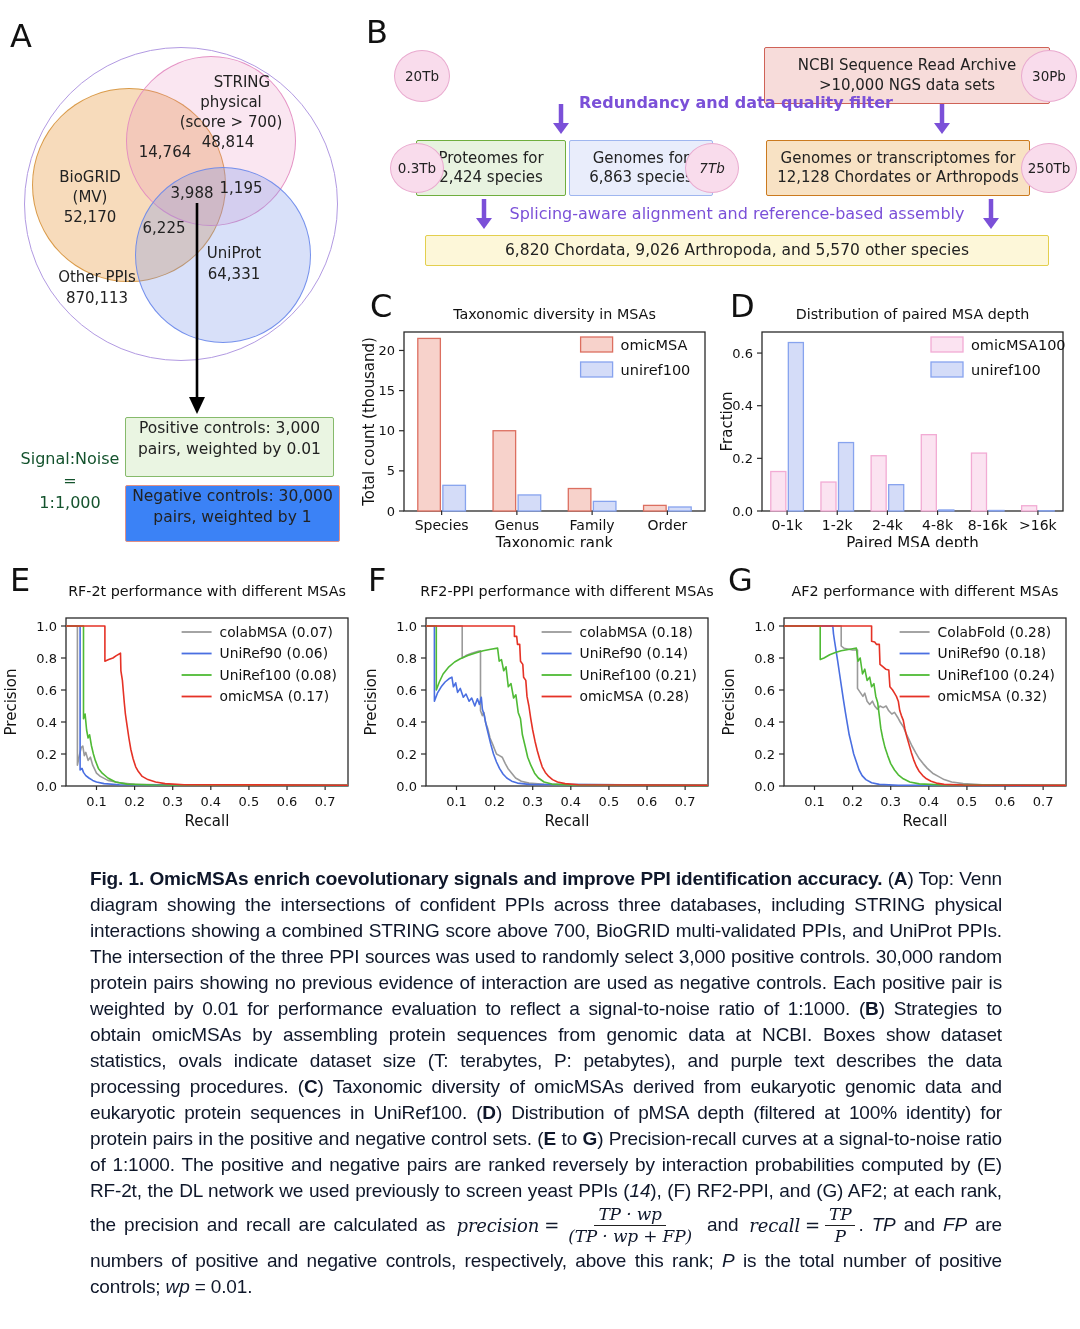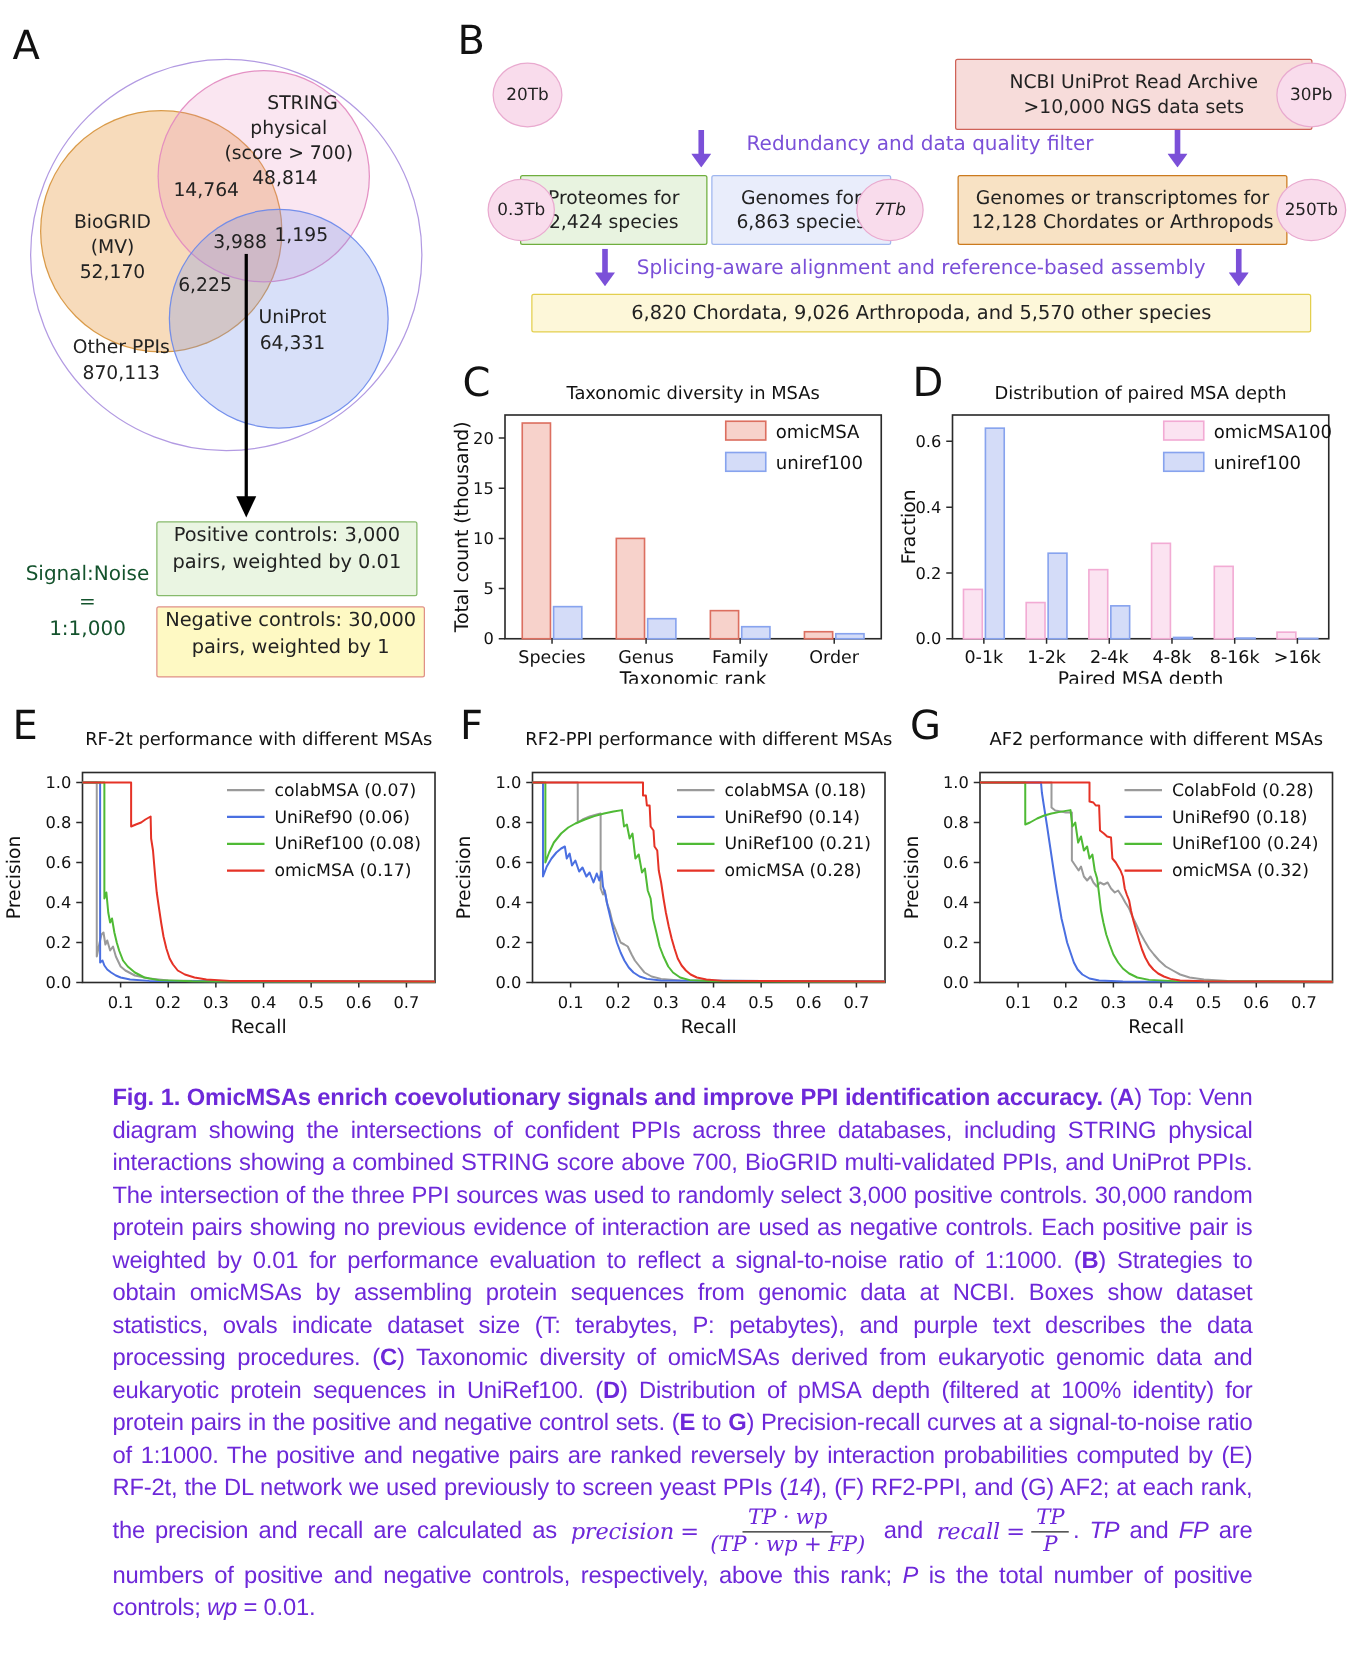--- a/index.html
+++ b/index.html
@@ -16,21 +16,21 @@
            transform:translateX(-50%);white-space:nowrap;}
   .flowbox{position:absolute;border:1.6px solid;border-radius:2px;display:flex;flex-direction:column;
            justify-content:center;align-items:center;font-size:15px;line-height:19.5px;
            text-align:center;color:#222;}
   .oval{position:absolute;border-radius:50%;background:#f9dcec;border:1.6px solid #e9aacf;
         display:flex;align-items:center;justify-content:center;font-size:13.5px;color:#222;z-index:3;}
   .ptext{position:absolute;color:#7b50d8;font-size:16px;white-space:nowrap;
          transform:translateX(-50%);line-height:30px;z-index:2;}
   .chart{position:absolute;}
   .caption{position:absolute;left:90px;top:866px;width:912px;font-family:"Liberation Sans",sans-serif;
-           font-size:19px;line-height:26px;text-align:justify;color:#6d28d9;letter-spacing:-0.15px;}
+           font-size:19px;line-height:26px;text-align:justify;color:#0f172a;letter-spacing:-0.15px;}
   .caption b{font-weight:bold;}
   .caption i{font-style:italic;}
   .math{font-family:"DejaVu Serif",serif;font-style:italic;white-space:nowrap;
         display:inline-flex;align-items:center;vertical-align:middle;font-size:18px;margin:0 3px;}
   .math .eq{margin:0 5px;font-style:normal;}
   .frac{display:inline-flex;flex-direction:column;align-items:center;line-height:1.25;font-size:17px;}
   .frac .num{padding:0 4px;border-bottom:1.4px solid #222;}
   .frac .den{padding:0 4px;}
 </style>
 </head>
@@ -69,40 +69,40 @@
   <div class="snlabel" style="left:70px;top:448px;">
     <div>Signal:Noise</div>
     <div>=</div>
     <div>1:1,000</div>
   </div>
 
   <div class="ctlbox" style="left:125px;top:417px;width:207px;height:58px;background:#eaf5e2;border:1.6px solid #86ba6b;">
     <div>Positive controls: 3,000</div>
     <div>pairs, weighted by 0.01</div>
   </div>
-  <div class="ctlbox" style="left:125px;top:485px;width:213px;height:55px;background:#fef9c3;border:1.6px solid #e09087;">
+  <div class="ctlbox" style="left:125px;top:485px;width:213px;height:55px;background:#3b82f6;border:1.6px solid #e09087;">
     <div>Negative controls: 30,000</div>
     <div>pairs, weighted by 1</div>
   </div>
 
   <div class="plabel" style="left:366px;top:16px;">B</div>
 
   <div class="oval" style="left:394px;top:50px;width:54px;height:50px;">20Tb</div>
 
   <div class="flowbox" style="left:764px;top:47px;width:284px;height:55px;background:#f7dcda;border-color:#cf6257;">
-    <div>NCBI UniProt Read Archive</div>
+    <div>NCBI Sequence Read Archive</div>
     <div>&gt;10,000 NGS data sets</div>
   </div>
   <div class="oval" style="left:1021px;top:50px;width:54px;height:50px;">30Pb</div>
 
   <svg class="abs" style="left:553px;top:104px;" width="16" height="30">
     <line x1="8" y1="0" x2="8" y2="20" stroke="#7b50d8" stroke-width="4.5"></line>
     <polygon points="0,19 16,19 8,30" fill="#7b50d8"></polygon>
   </svg>
-  <div class="ptext" style="left:736px;top:100px;">Redundancy and data quality filter</div>
+  <div class="ptext" style="left:736px;top:88px;font-weight:bold;">Redundancy and data quality filter</div>
   <svg class="abs" style="left:934px;top:104px;" width="16" height="30">
     <line x1="8" y1="0" x2="8" y2="20" stroke="#7b50d8" stroke-width="4.5"></line>
     <polygon points="0,19 16,19 8,30" fill="#7b50d8"></polygon>
   </svg>
 
   <div class="flowbox" style="left:416px;top:140px;width:148px;height:54px;background:#e8f3e0;border-color:#6fae3e;">
     <div>Proteomes for</div>
     <div>2,424 species</div>
   </div>
   <div class="oval" style="left:390px;top:143px;width:52px;height:48px;">0.3Tb</div>

